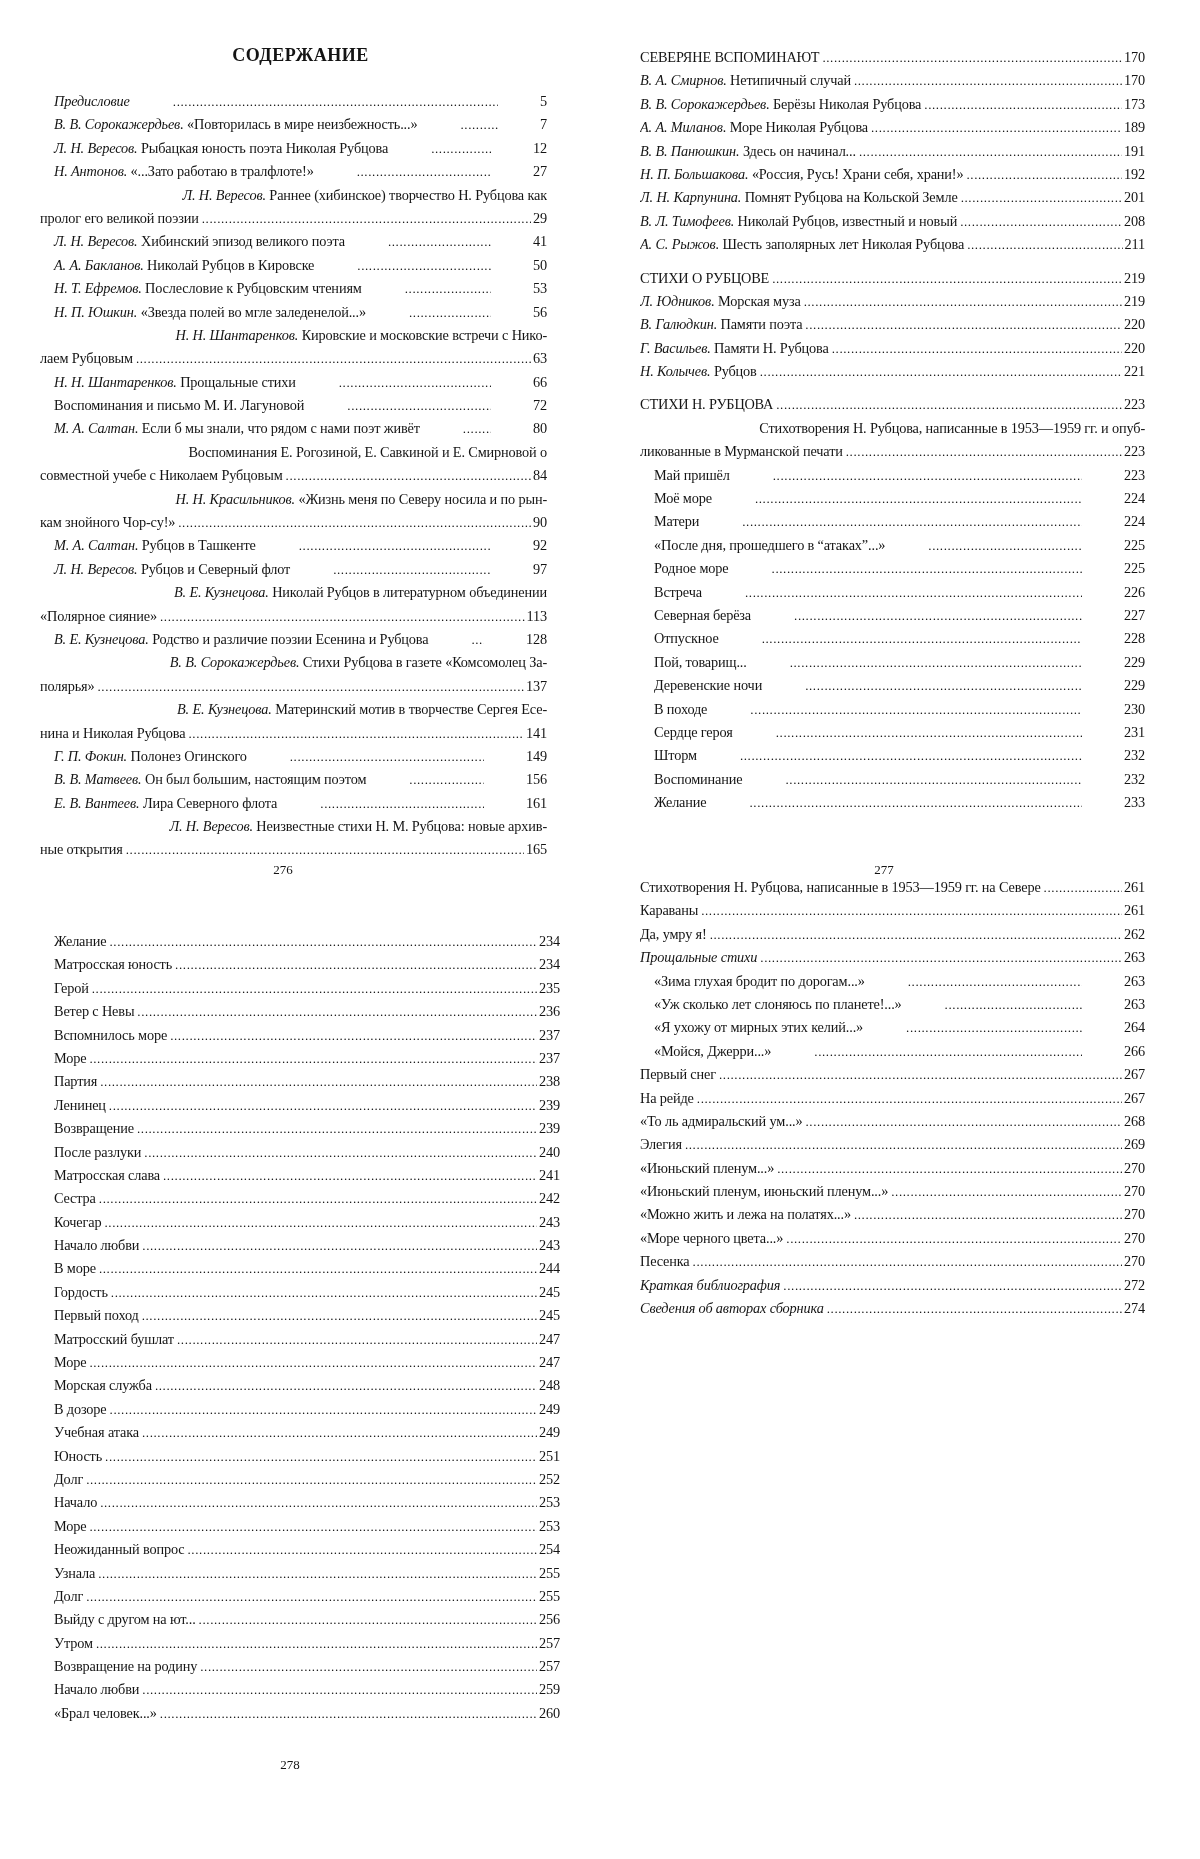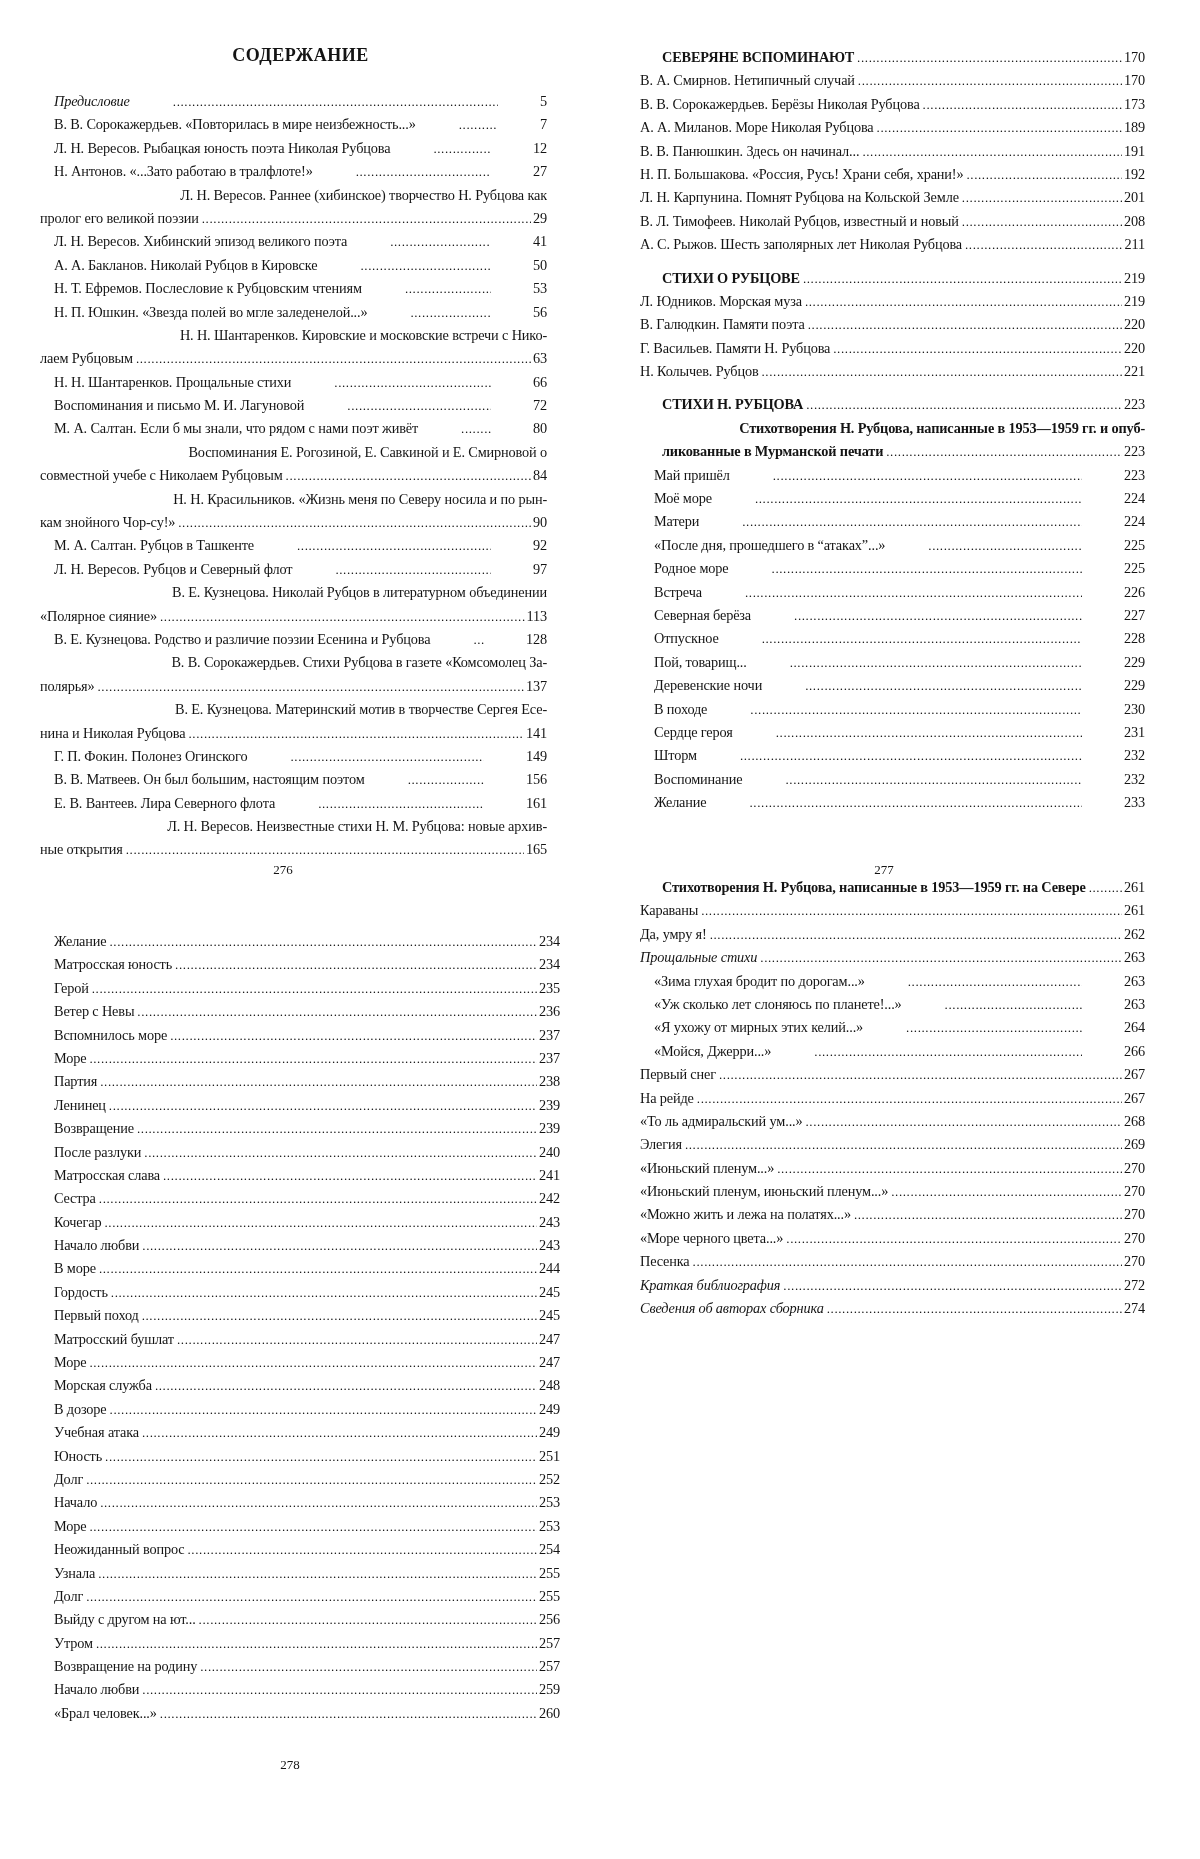--- a/index.html
+++ b/index.html
@@ -22,23 +22,23 @@
     .entry {
       display: flex; align-items: flex-end;
       font-size: 14.3px; line-height: 23.4px; height: 23.4px;
       white-space: nowrap; overflow: hidden; letter-spacing: -0.15px;
     }
     .entry.multi { height: auto; display: block; white-space: normal; }
     .entry .first-line { display: block; height: 23.4px; line-height: 23.4px; white-space: nowrap; text-align: right; }
     .entry .last-line { display: flex; align-items: flex-end; height: 23.4px; white-space: nowrap; }
     .ind { padding-left: 14px; gap: 40px; }
     .entry .txt { flex: 0 0 auto; }
-    .entry .author { }
+    .entry .author { font-style: italic; }
     .entry .it { font-style: italic; }
-    .entry .b { font-weight: bold; margin-left: 22px; }
+    .entry .b { font-weight: normal; }
     .entry .dots {
       flex: 1 1 auto; overflow: hidden; margin: 0 2px 0 3px;
       position: relative; height: 23.4px;
     }
     .entry .dots::after {
       content: "........................................................................................................................................................................................................";
       position: absolute; left: 0; bottom: 0; letter-spacing: 0.6px;
       line-height: 23.4px; font-size: 13px;
     }
     .entry .pg { flex: 0 0 auto; text-align: right; }

